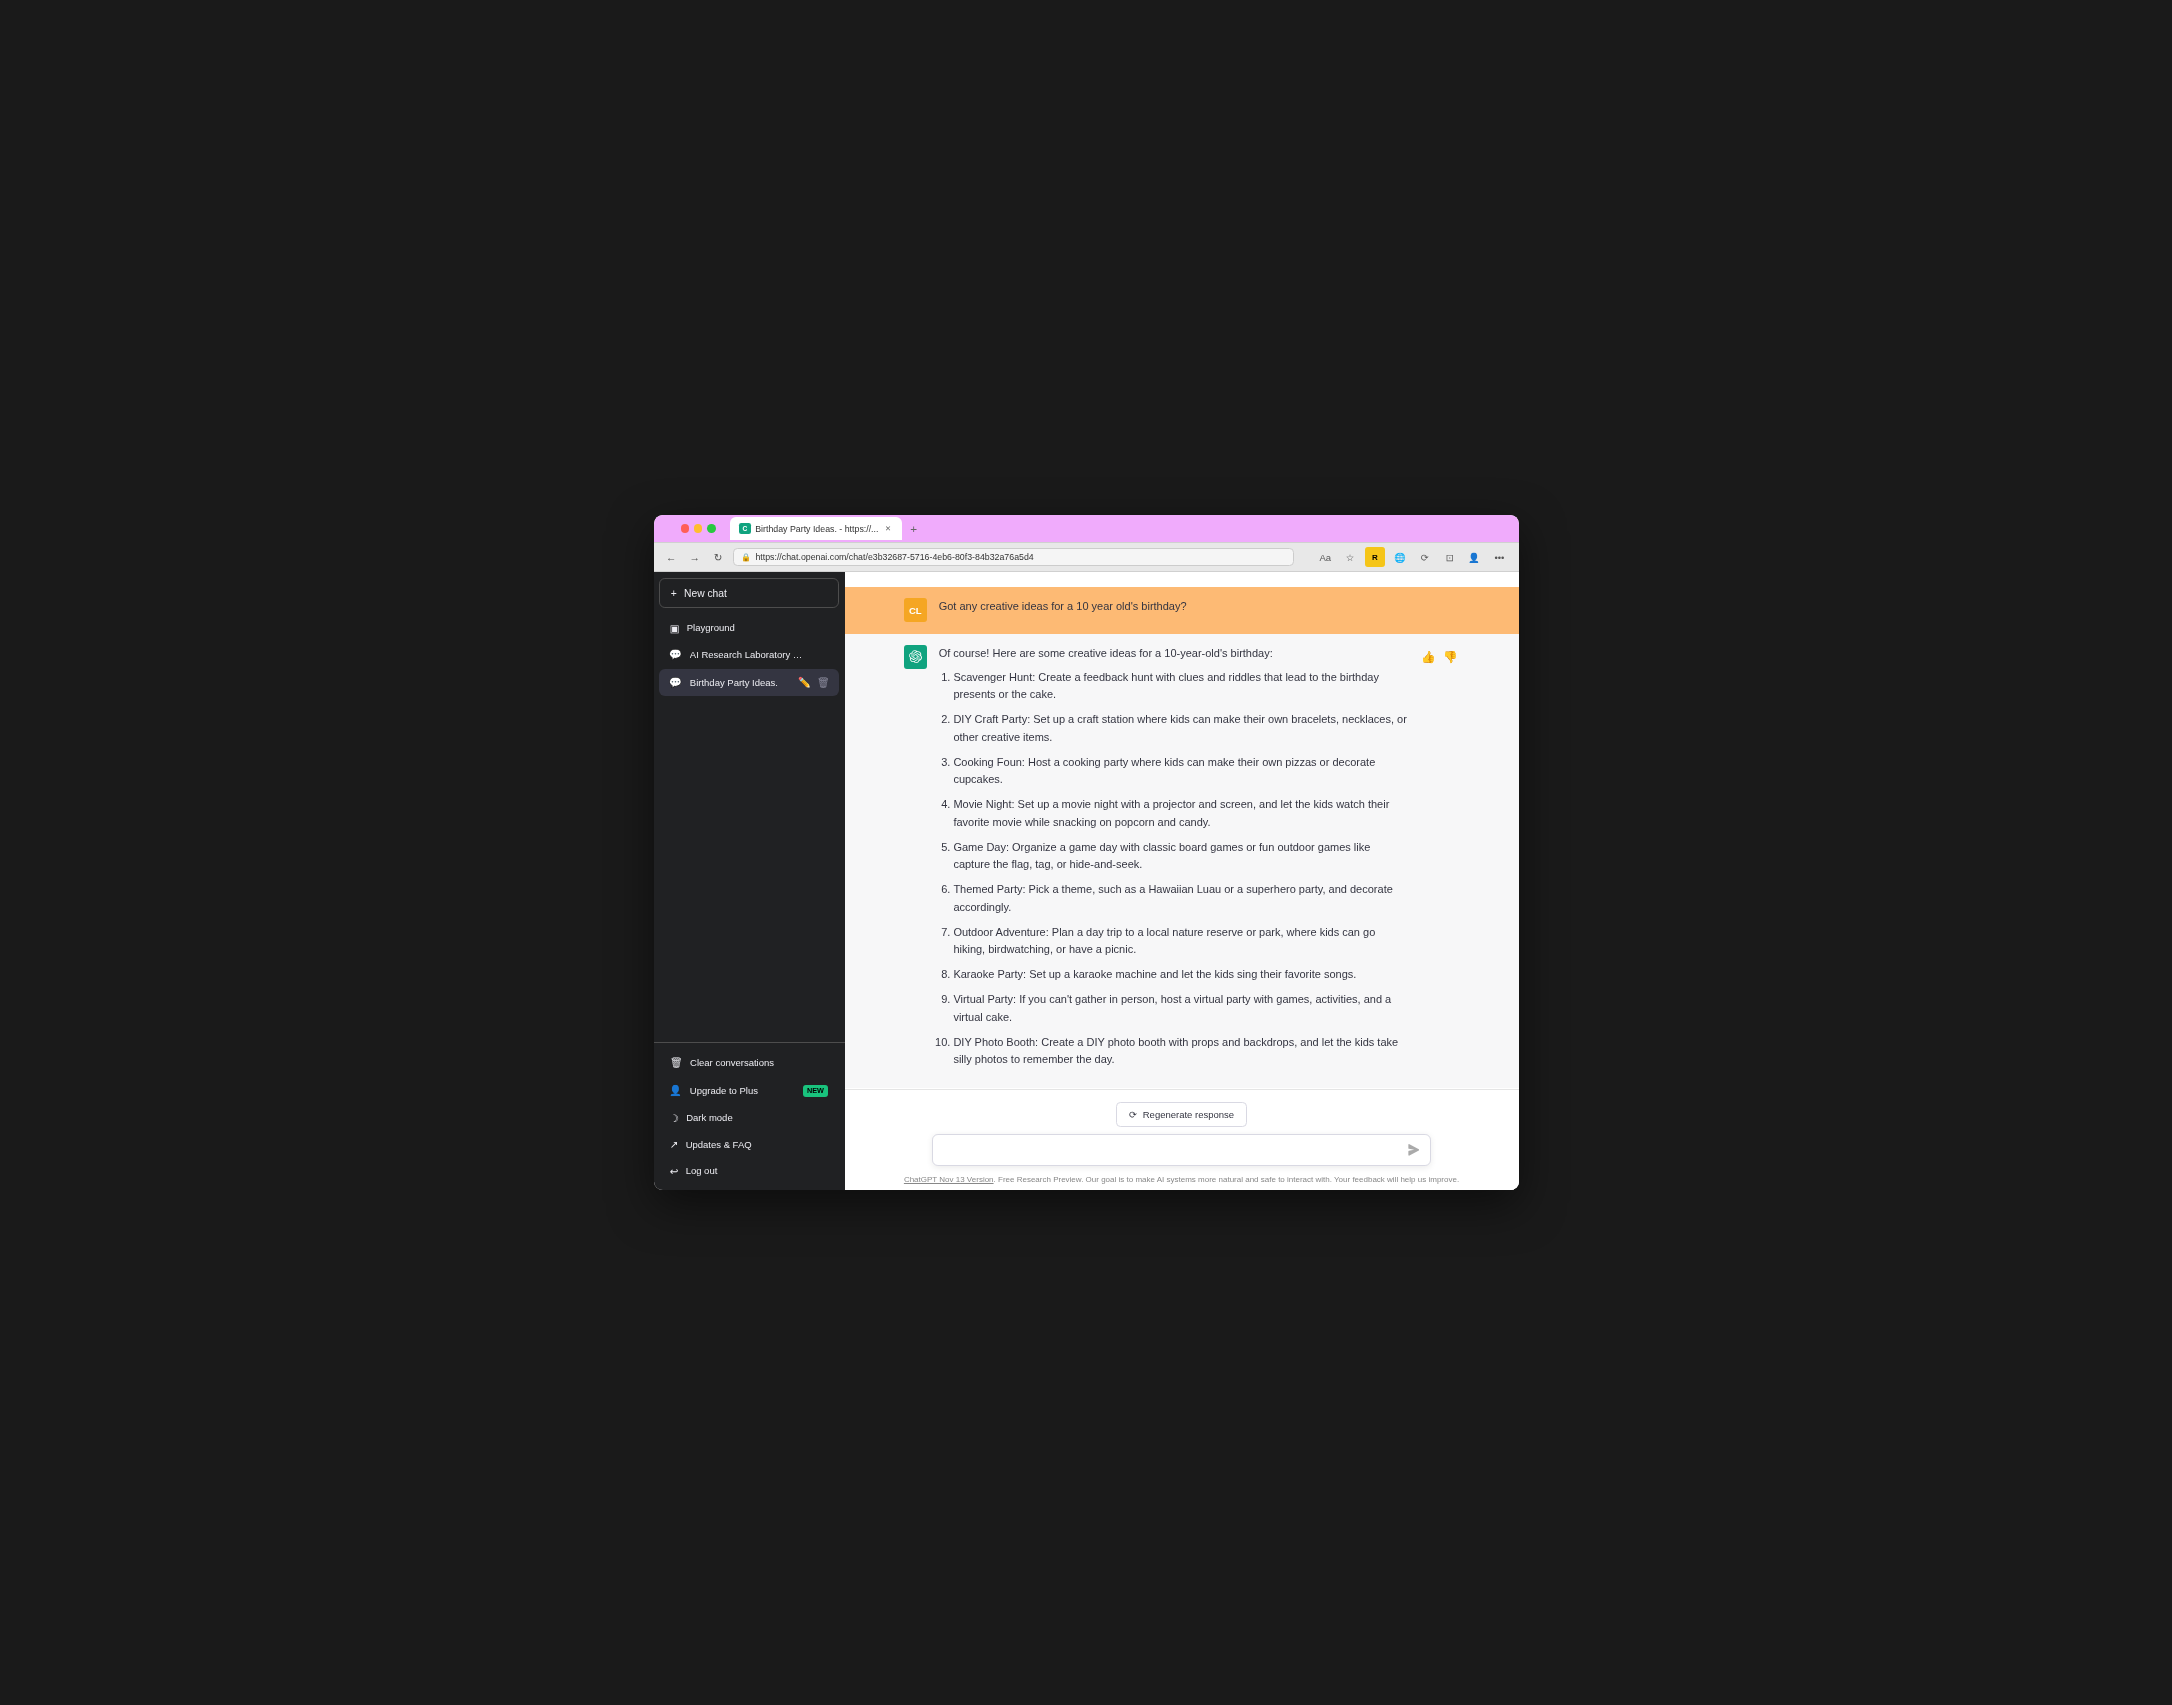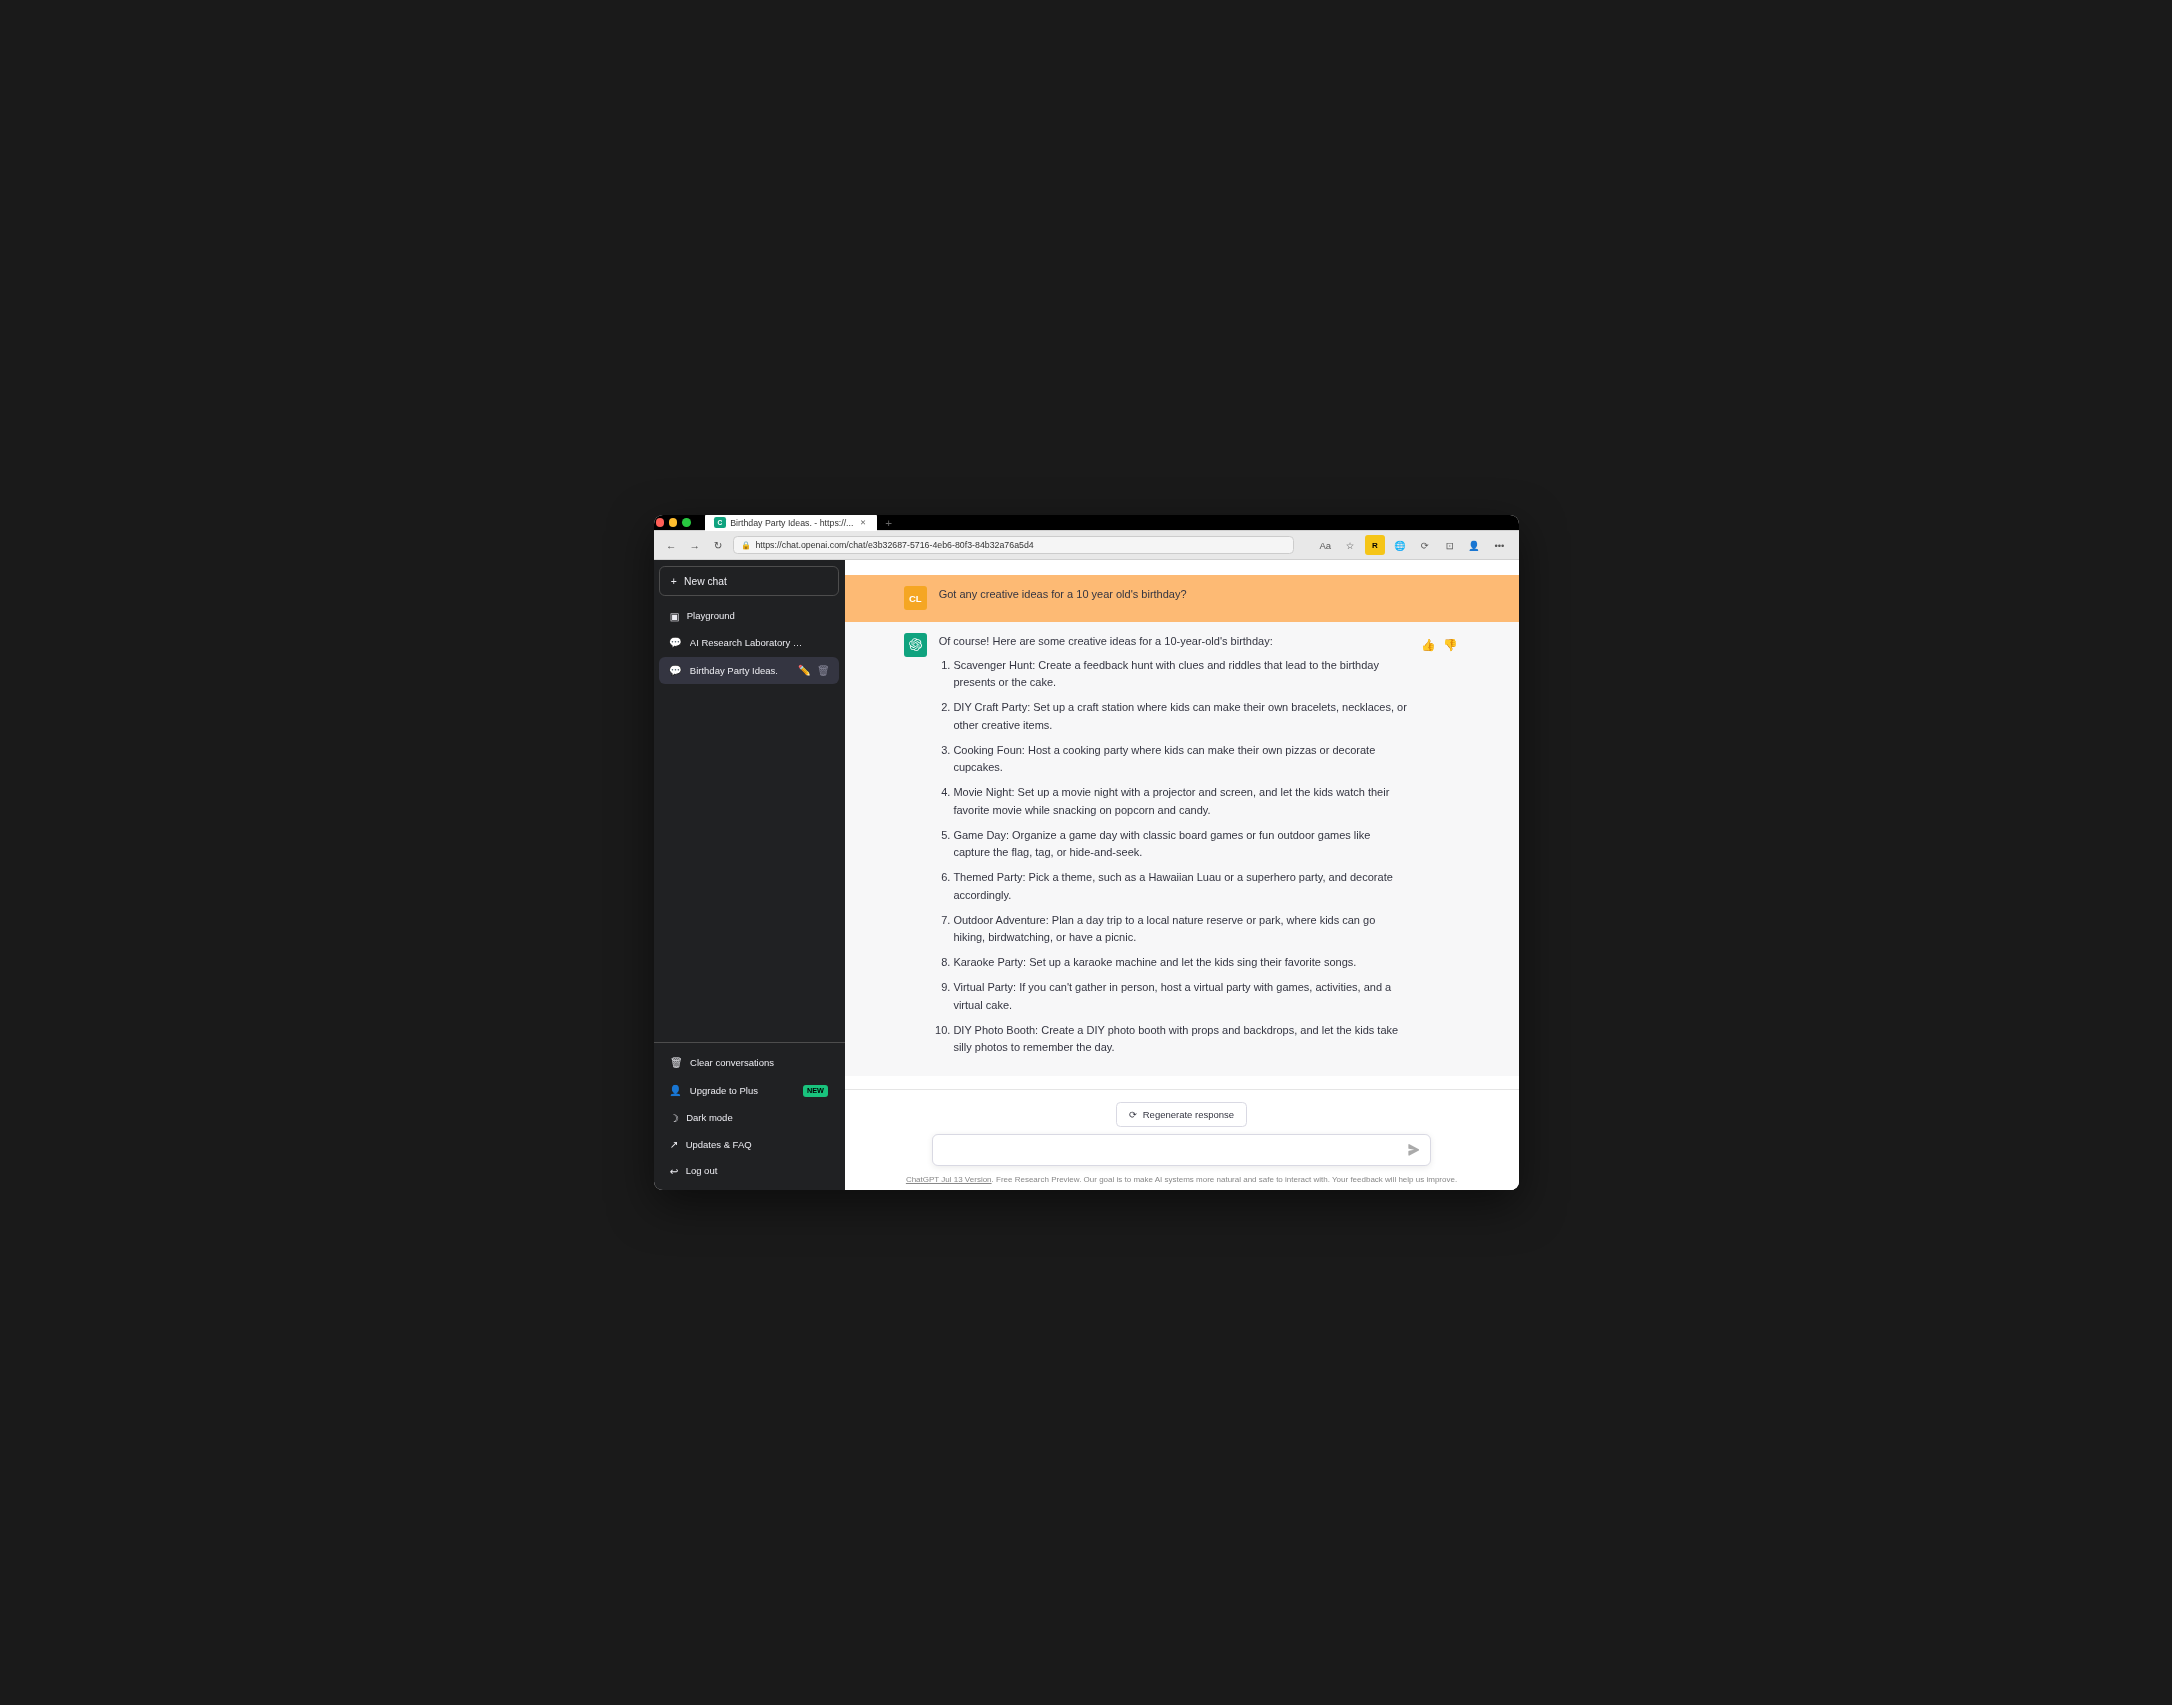--- a/index.html
+++ b/index.html
@@ -16,25 +16,25 @@
       height: 675px;
       background: #ffffff;
       border-radius: 8.8px;
       overflow: hidden;
       box-shadow: 0 14.7px 44px rgba(0,0,0,0.5);
       display: flex;
       flex-direction: column;
     }
     
     .titlebar {
-      background: #000000;
-      height: 16px;
-      display: flex;
-      align-items: center;
-      padding: 0 2px;
+      background: #f0abfc;
+      height: 28px;
+      display: flex;
+      align-items: center;
+      padding: 0 27px;
       gap: 5.9px;
       flex-shrink: 0;
       border-bottom: 0.7px solid #d0d0d0;
     }
     .traffic-lights {
       display: flex;
       gap: 4.4px;
       align-items: center;
     }
     .traffic-light {
@@ -523,19 +523,19 @@
         </button>
         <div class="chat-input-container">
           <textarea class="chat-input" rows="1" style=""></textarea>
           <button class="send-btn">
             <svg xmlns="http://www.w3.org/2000/svg" width="11.7" height="11.7" viewBox="0 0 16 16" fill="none">
               <path d="M.5 1.163A1 1 0 011.97.28l12.868 6.837a1 1 0 010 1.766L1.969 15.72A1 1 0 01.5 14.836V10.33a1 1 0 01.816-.983L8.5 8 1.316 6.653A1 1 0 01.5 5.67V1.163z" fill="currentColor"></path>
             </svg>
           </button>
         </div>
         <p class="footer-text">
-          <a>ChatGPT Jul 13 Version</a><span>. Free Research Preview. Our goal is to make AI systems more natural and safe to interact with. Your feedback will help us improve.</span>
+          <a>ChatGPT Nov 13 Version</a><span>. Free Research Preview. Our goal is to make AI systems more natural and safe to interact with. Your feedback will help us improve.</span>
         </p>
       </div>
     </div>
   </div>
 </div>
 
 
 </body></html>

